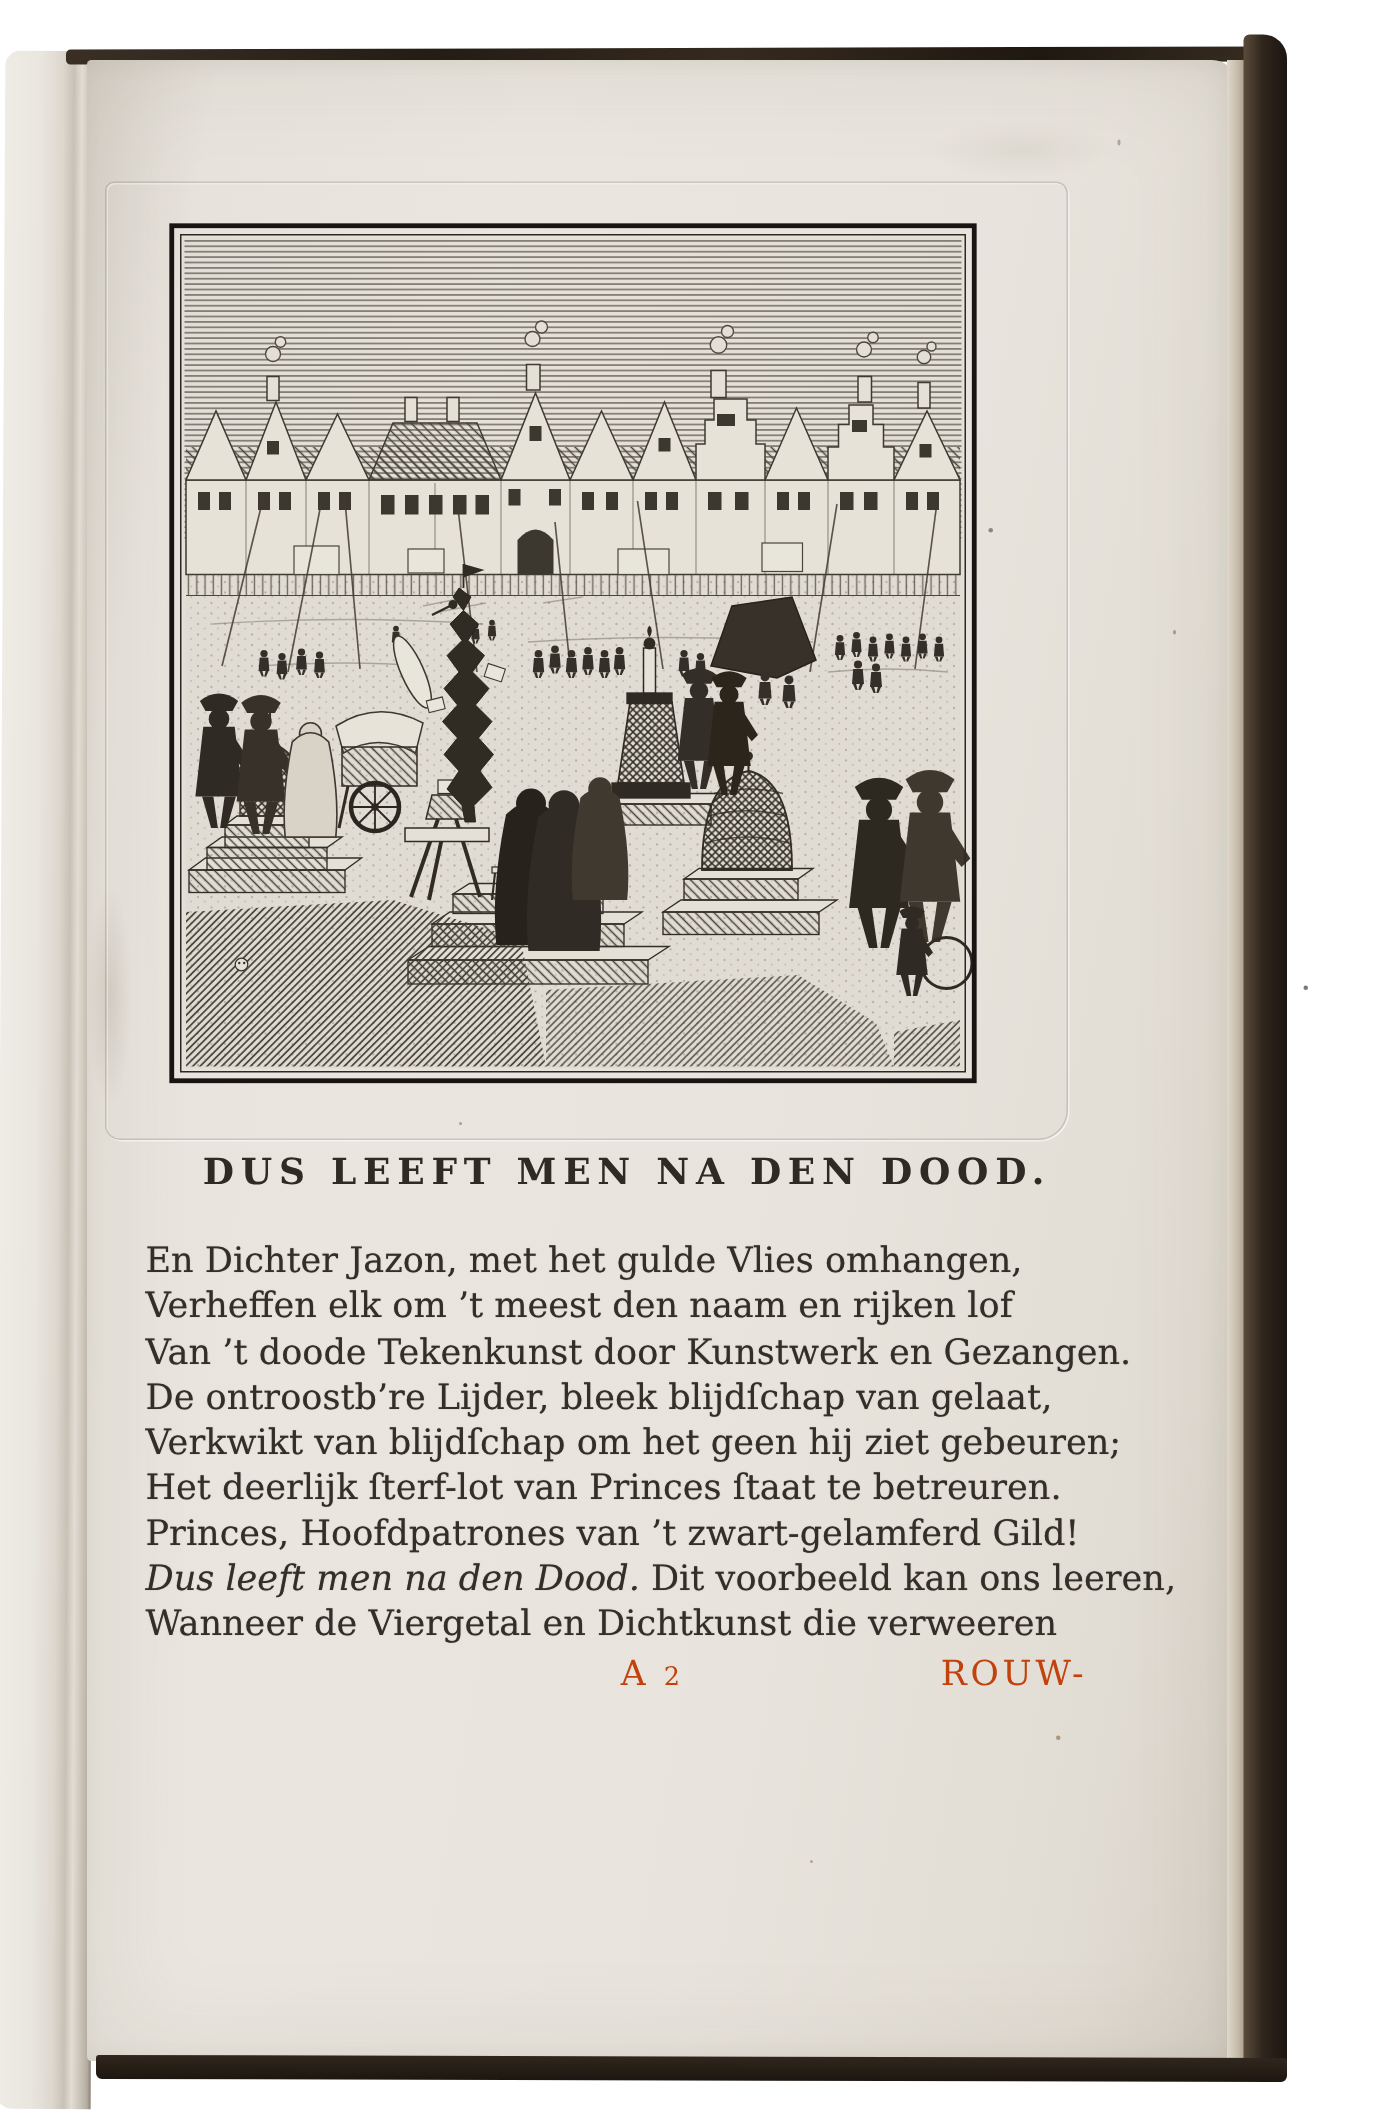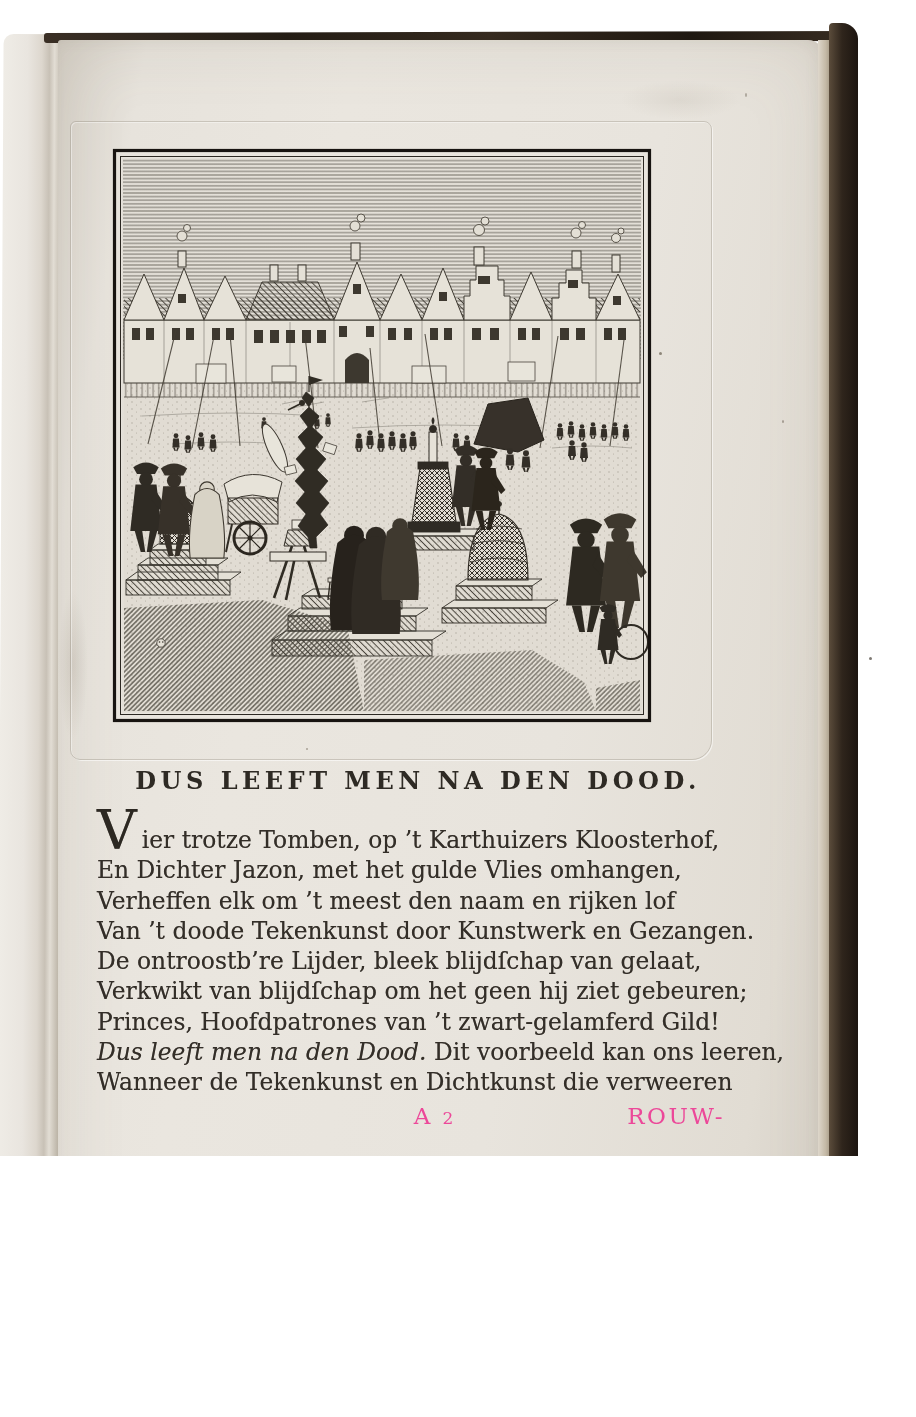--- a/index.html
+++ b/index.html
@@ -1,16 +1,16 @@
 <!DOCTYPE html>
 <html><head>
 <meta charset="utf-8">
 <style>
   html,body{margin:0;padding:0;background:#ffffff;}
-  .scene{position:relative;width:916px;height:1156px;background:#ffffff;overflow:hidden;
+  .scene{position:relative;width:916px;height:1417px;background:#ffffff;overflow:hidden;
          font-family:"DejaVu Serif","Liberation Serif",serif;color:#2f2b25;}
 
   
   .leaf-under{position:absolute;left:0;top:34px;width:64px;height:1372px;
     background:linear-gradient(90deg,#efece6 0%,#e9e5df 38%,#ddd7ce 60%,#c8c1b6 72%,#e2ddd4 80%,#b5ad9f 96%,#8a8275 100%);
     border-radius:10px 0 0 12px;transform:rotate(0.3deg);}
   .cover-top{position:absolute;left:44px;top:32px;width:810px;height:10px;background:
     linear-gradient(90deg,#3a2f25,#241d15 30%,#352a1f 55%,#1f1811 80%,#382d22);
     border-radius:3px;transform:rotate(-0.15deg);}
   .cover-right{position:absolute;left:829px;top:23px;width:29px;height:1364px;
@@ -40,21 +40,21 @@
   
   .textblock{position:absolute;left:97px;top:766px;width:642px;}
   .title{font-size:24px;letter-spacing:4.5px;text-align:center;color:#2e2a24;
     font-weight:bold;font-stretch:normal;margin:0 0 10px 0;white-space:nowrap;}
   .poem{margin-top:30px;}
   .line{height:30.3px;font-size:23.4px;line-height:30.3px;white-space:nowrap;color:#332e28;
     text-shadow:0 0 0.6px rgba(51,46,40,0.55);}
   .dropcap{display:inline-block;font-size:55px;line-height:0;margin:0 5px 0 0;
     position:relative;top:1px;color:#2c2username;color:#2c2822;}
   .it{font-style:italic;}
-  .footer{position:relative;height:34px;margin-top:5px;font-size:23px;color:#ec4899;}
+  .footer{position:relative;height:34px;margin-top:5px;font-size:23px;color:#c2410c;}
   .sig{position:absolute;left:52.5%;transform:translateX(-50%);letter-spacing:1px;}
   .signum{font-size:17px;margin-left:11px;}
   .catch{position:absolute;right:14px;letter-spacing:2.5px;text-align:center;}
 </style>
 </head>
 <body>
 
 <div class="scene">
 
   <div class="leaf-under"></div>
@@ -367,29 +367,29 @@
       <g fill="none">
         <rect x="8.5" y="8.5" width="523" height="558" stroke="#2c2822" stroke-width="1"></rect>
         <rect x="2.5" y="2.5" width="535" height="570" stroke="#181411" stroke-width="3.2"></rect>
       </g>
     </svg>
   </div>
 
   <div class="textblock">
     <div class="title">DUS LEEFT MEN NA DEN DOOD.</div>
     <div class="poem">
-      <div class="line"><span class="dropcap">V</span><span>ier trotze Tomben, op ’t Karthuizers Kloosterhof,</span></div>
       <div class="line">En Dichter Jazon, met het gulde Vlies omhangen,</div>
       <div class="line">Verheffen elk om ’t meest den naam en rijken lof</div>
       <div class="line">Van ’t doode Tekenkunst door Kunstwerk en Gezangen.</div>
       <div class="line">De ontroostb’re Lijder, bleek blijdſchap van gelaat,</div>
       <div class="line">Verkwikt van blijdſchap om het geen hij ziet gebeuren;</div>
+      <div class="line">Het deerlijk ſterf-lot van Princes ſtaat te betreuren.</div>
       <div class="line">Princes, Hoofdpatrones van ’t zwart-gelamferd Gild!</div>
       <div class="line"><span class="it">Dus leeft men na den Dood.</span><span> Dit voorbeeld kan ons leeren,</span></div>
-      <div class="line">Wanneer de Tekenkunst en Dichtkunst die verweeren</div>
+      <div class="line">Wanneer de Viergetal en Dichtkunst die verweeren</div>
     </div>
     <div class="footer">
       <span class="sig"><span>A</span><span class="signum">2</span></span>
       <span class="catch">ROUW-</span>
     </div>
   </div>
 
 </div>
 
 </body></html>

